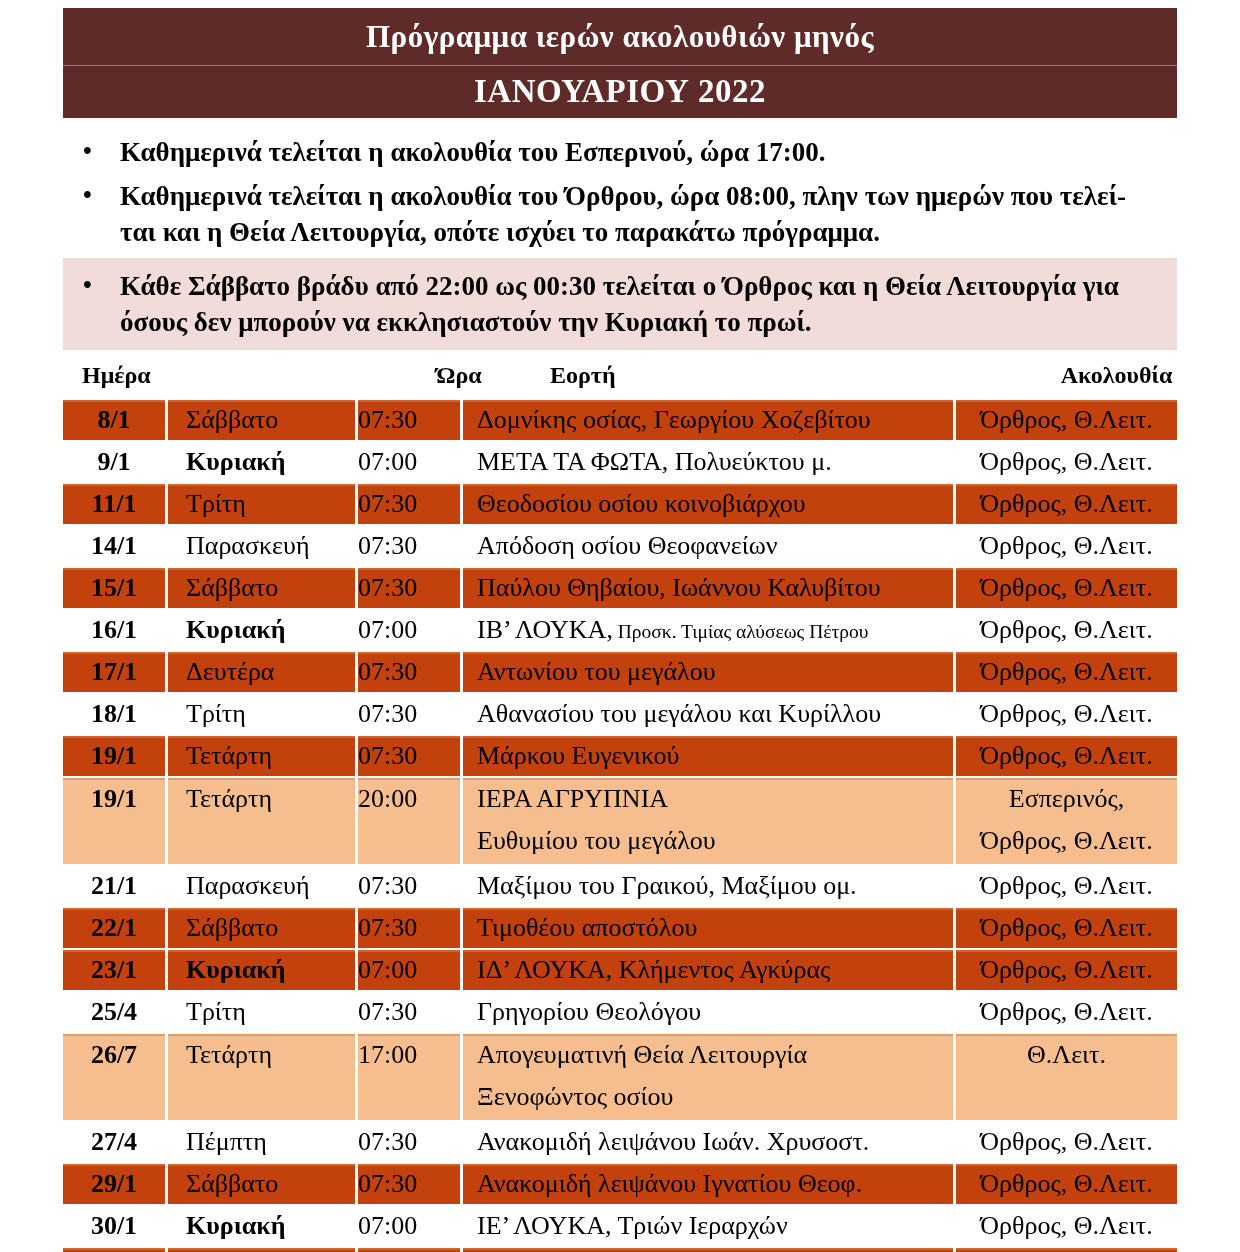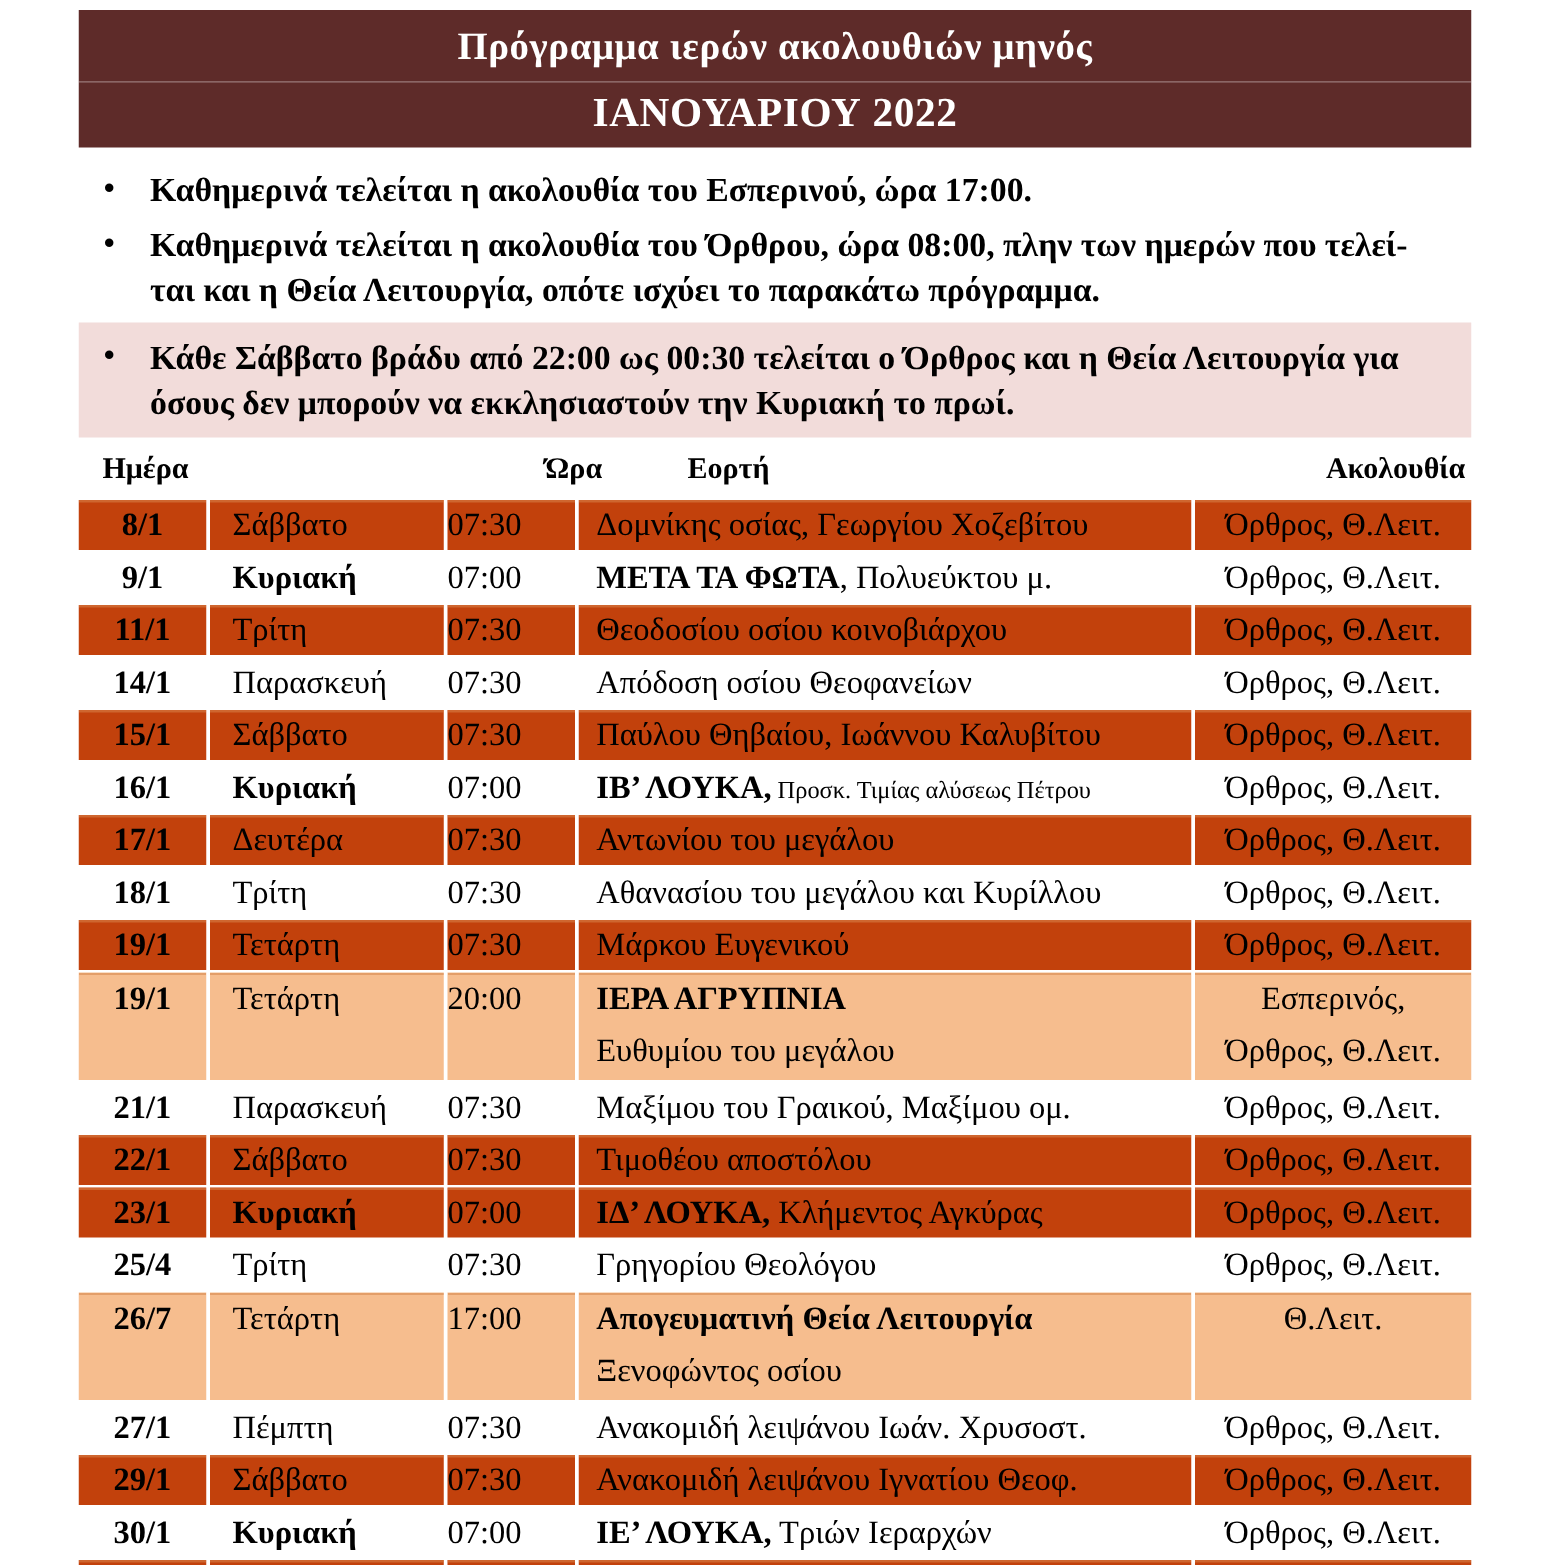--- a/index.html
+++ b/index.html
@@ -44,21 +44,21 @@
   .trow.orange .cell { background:#f6bd8e; box-shadow:inset 0 2px 0 rgba(196,108,44,0.38); }
   .trow.dbl    .cell { height:86px; line-height:42px; }
   .trow.stub   .cell { height:8px; }
 
   .c-date  { text-align:center; font-weight:bold; }
   .c-day   { padding-left:18px; }
   .c-day.bold { font-weight:bold; }
   .c-time  { text-align:left; }
   .c-feast { padding-left:14px; }
   .c-svc   { text-align:center; }
-  .feast-bold  { font-weight:bold; }
+  .feast-bold  { font-weight:normal; }
   .feast-small { font-size:19.5px; }
 </style>
 </head>
 <body>
 
 <div class="page">
 
   <div class="banner">
     <div class="banner-line1">Πρόγραμμα ιερών ακολουθιών μηνός</div>
     <div class="banner-line2">ΙΑΝΟΥΑΡΙΟΥ 2022</div>
@@ -257,21 +257,21 @@
     <div class="cell c-time">17:00</div>
     <div class="cell c-feast">
             <div><span class="feast-bold">Απογευματινή Θεία Λειτουργία</span></div>
             <div>Ξενοφώντος οσίου</div>
           </div>
     <div class="cell c-svc">
             <div>Θ.Λειτ.</div>
           </div>
   </div>
         <div class="trow white">
-    <div class="cell c-date">27/1</div>
+    <div class="cell c-date">27/4</div>
     <div class="cell c-day">Πέμπτη</div>
     <div class="cell c-time">07:30</div>
     <div class="cell c-feast">
             <div><span>Ανακομιδή λειψάνου Ιωάν. Χρυσοστ.</span></div>
           </div>
     <div class="cell c-svc">
             <div>Όρθρος, Θ.Λειτ.</div>
           </div>
   </div>
         <div class="trow peach">

